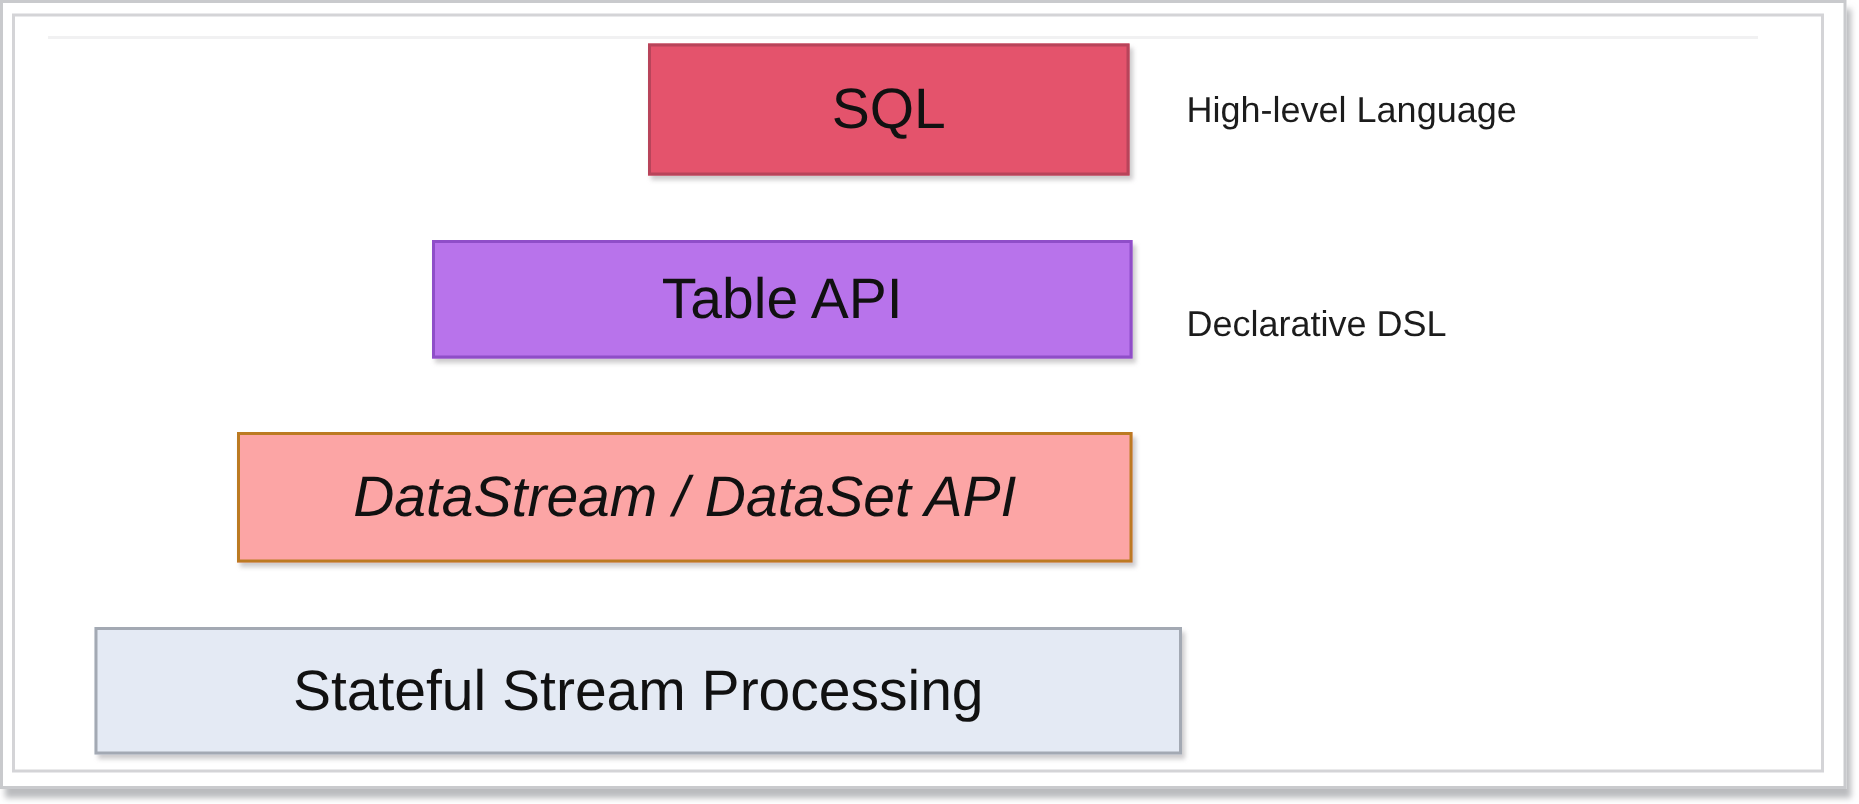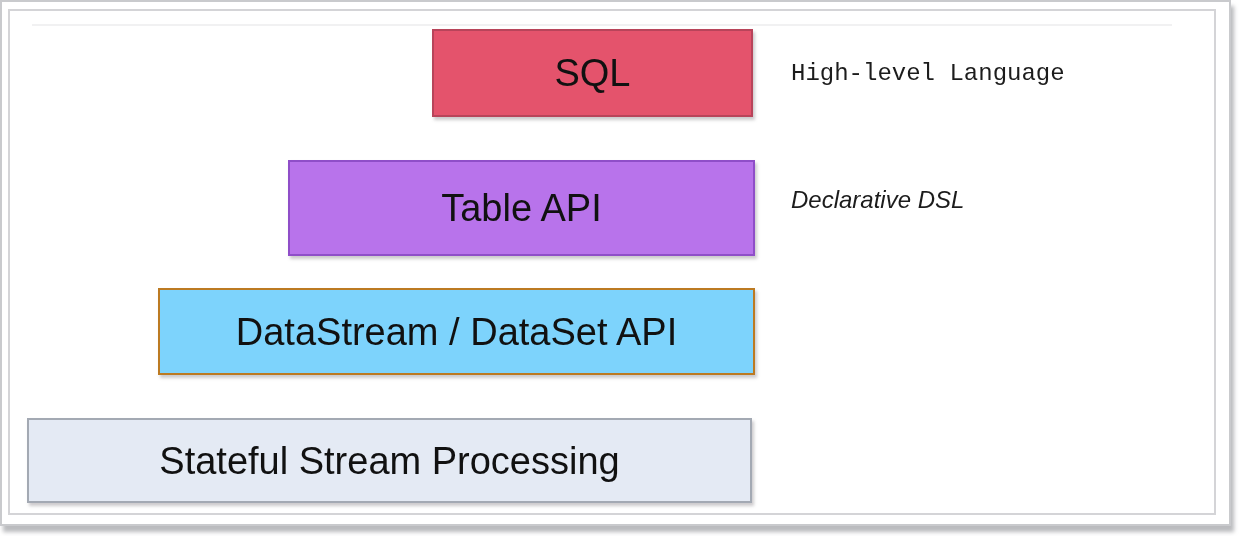--- a/index.html
+++ b/index.html
@@ -55,23 +55,23 @@
     position: absolute;
     left: 791px;
     display: flex;
     align-items: center;
     font-size: 24px;
     line-height: 31px;
     color: #1c1c1c;
     width: 350px;
   }
   .box-sql        { left: 432px; top: 29px;  width: 321px; height: 88px; }
-  .desc-sql       { top: 29px;  height: 88px; font-family: Liberation Mono, monospace; }
-  .box-table      { left: 288px; top: 160px; width: 467px; height: 96px; }
-  .desc-table     { top: 156px; height: 87px; font-style: italic; }
+  .desc-sql       { top: 29px;  height: 88px; }
+  .box-table      { left: 288px; top: 160px; width: 467px; height: 79px; }
+  .desc-table     { top: 173px; height: 87px; }
   .box-datastream { left: 158px; top: 288px; width: 597px; height: 87px; }
   .desc-datastream{ top: 288px; height: 87px; }
   .box-stateful   { left: 27px;  top: 418px; width: 725px; height: 85px; }
   .desc-stateful  { top: 418px; height: 85px; }
 </style>
 </head>
 <body>
 
 <div class="canvas">
   <div class="card-border"></div>
@@ -81,20 +81,20 @@
   <div class="layer-box box-sql" style="background-color: rgb(228, 83, 108); border-color: rgb(184, 68, 90);">
     <span class="layer-label">SQL</span>
   </div>
   <div class="layer-desc desc-sql">High-level Language</div>
 
   <div class="layer-box box-table" style="background-color: rgb(184, 115, 235); border-color: rgb(143, 78, 200);">
     <span class="layer-label">Table API</span>
   </div>
   <div class="layer-desc desc-table">Declarative DSL</div>
 
-  <div class="layer-box box-datastream" style="background-color: #7dd3fc; border-color: rgb(188, 122, 34);">
+  <div class="layer-box box-datastream" style="background-color: #fca5a5; border-color: rgb(188, 122, 34); font-style: italic;">
     <span class="layer-label">DataStream / DataSet API</span>
   </div>
 
-  <div class="layer-box box-stateful" style="background-color: rgb(228, 234, 244); border-color: rgb(163, 169, 179);">
+  <div class="layer-box box-stateful" style="background-color: rgb(228, 234, 244); border-color: rgb(163, 169, 179); margin-left: 36px;">
     <span class="layer-label">Stateful Stream Processing</span>
   </div>
 </div>
 
 </body></html>

